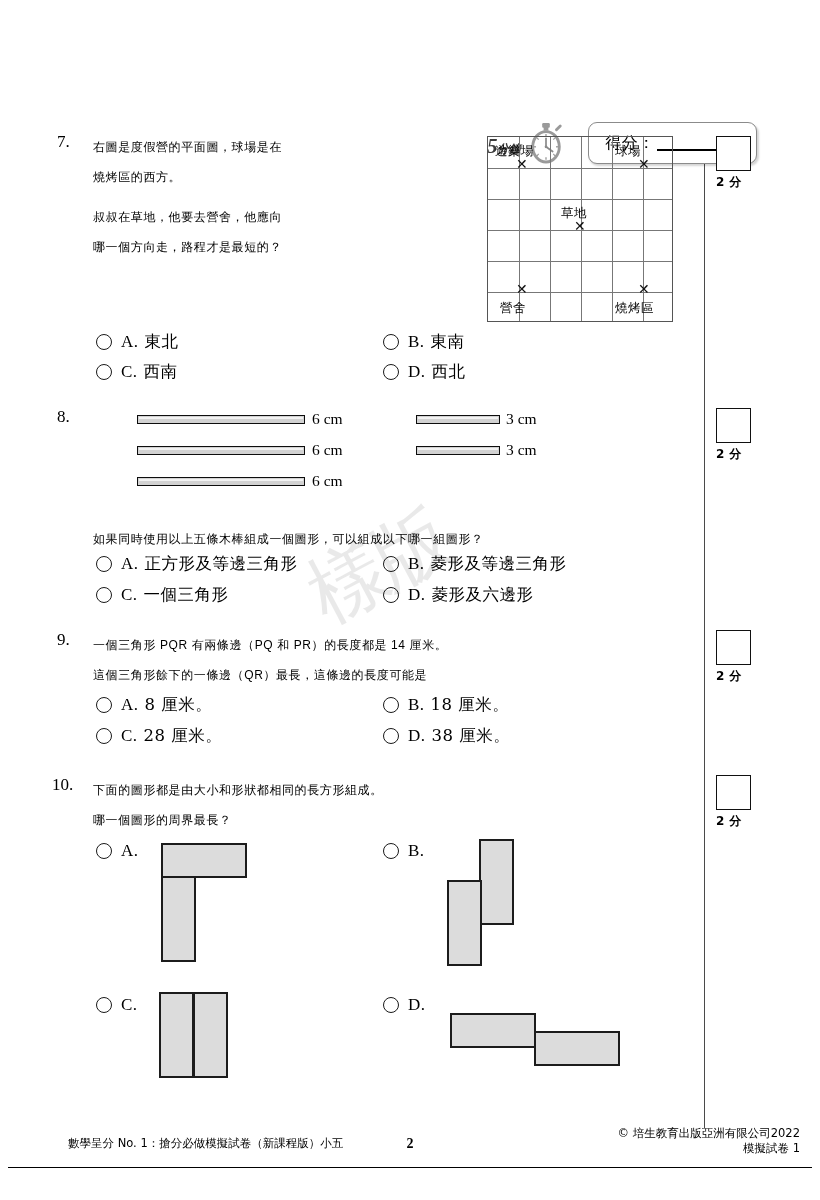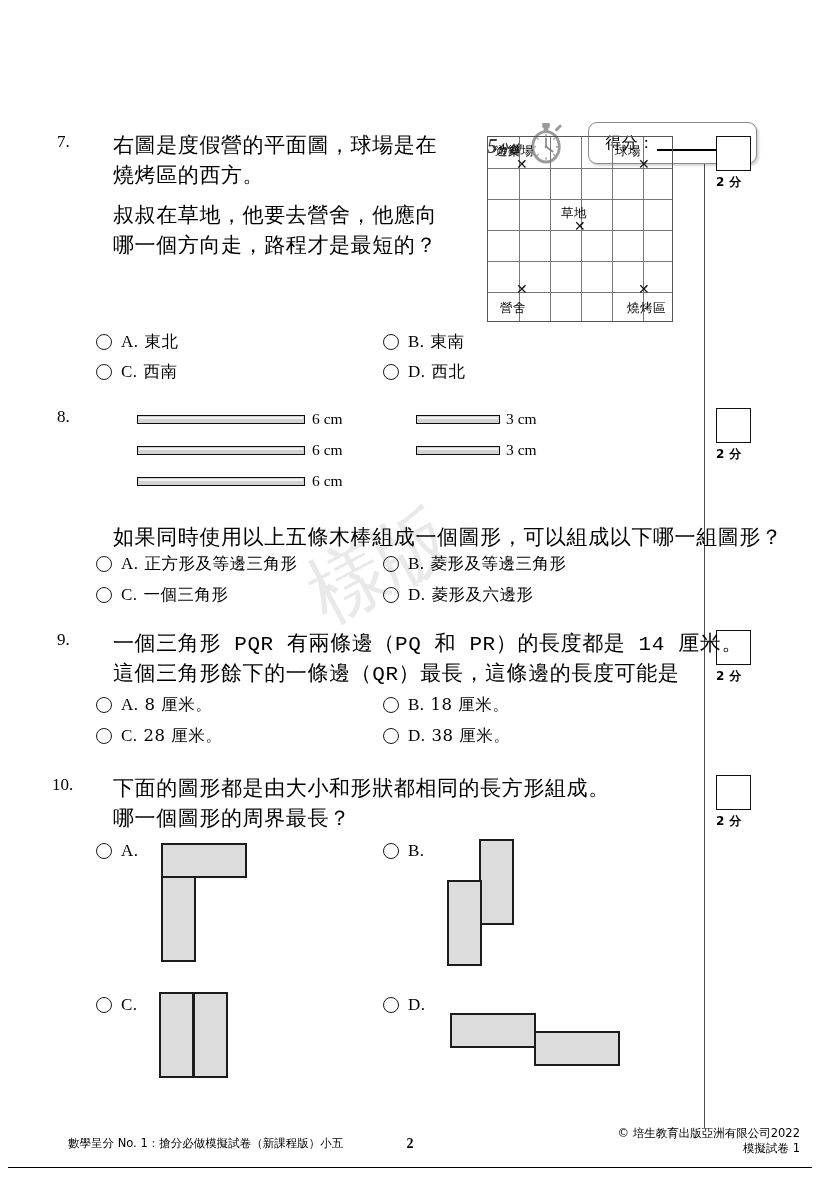--- a/index.html
+++ b/index.html
@@ -91,26 +91,25 @@
   #score-total { font-family: "Liberation Serif", serif; font-size: 17px; }
 
   
   .qnum {
     position: absolute;
     font-family: "Liberation Serif", serif;
     font-size: 17px;
   }
   .qtext {
     position: absolute;
-    font-family: Liberation Mono, monospace;
-    font-size: 21px;
+    font-family: Liberation Sans, sans-serif;
+    font-size: 12px;
     letter-spacing: 0.6px;
     white-space: nowrap;
     line-height: 30px;
-    margin-left: 20px;
   }
   .opt {
     position: absolute;
     display: flex;
     align-items: center;
     white-space: nowrap;
     font-size: 16.5px;
     letter-spacing: 0.5px;
     font-family: "DejaVu Serif", "Liberation Serif", serif;
   }
@@ -335,21 +334,21 @@
     <div class="map-lbl" style="left:127px; top:6px">球場</div>
     <div class="map-x" style="left:150px; top:21px">✕</div>
 
     <div class="map-lbl" style="left:73px; top:68px">草地</div>
     <div class="map-x" style="left:86px; top:83px">✕</div>
 
     <div class="map-x" style="left:28px; top:146px">✕</div>
     <div class="map-lbl" style="left:12px; top:163px">營舍</div>
 
     <div class="map-x" style="left:150px; top:146px">✕</div>
-    <div class="map-lbl" style="left:139px; top:163px">燒烤區</div>
+    <div class="map-lbl" style="left:127px; top:163px">燒烤區</div>
   </div>
 
   <div class="opt" style="left:96px; top:331px">
     <span class="bubble"></span>
     <span class="opt-letter">A.</span>
     <span>東北</span>
   </div>
   <div class="opt" style="left:383px; top:331px">
     <span class="bubble"></span>
     <span class="opt-letter">B.</span>

